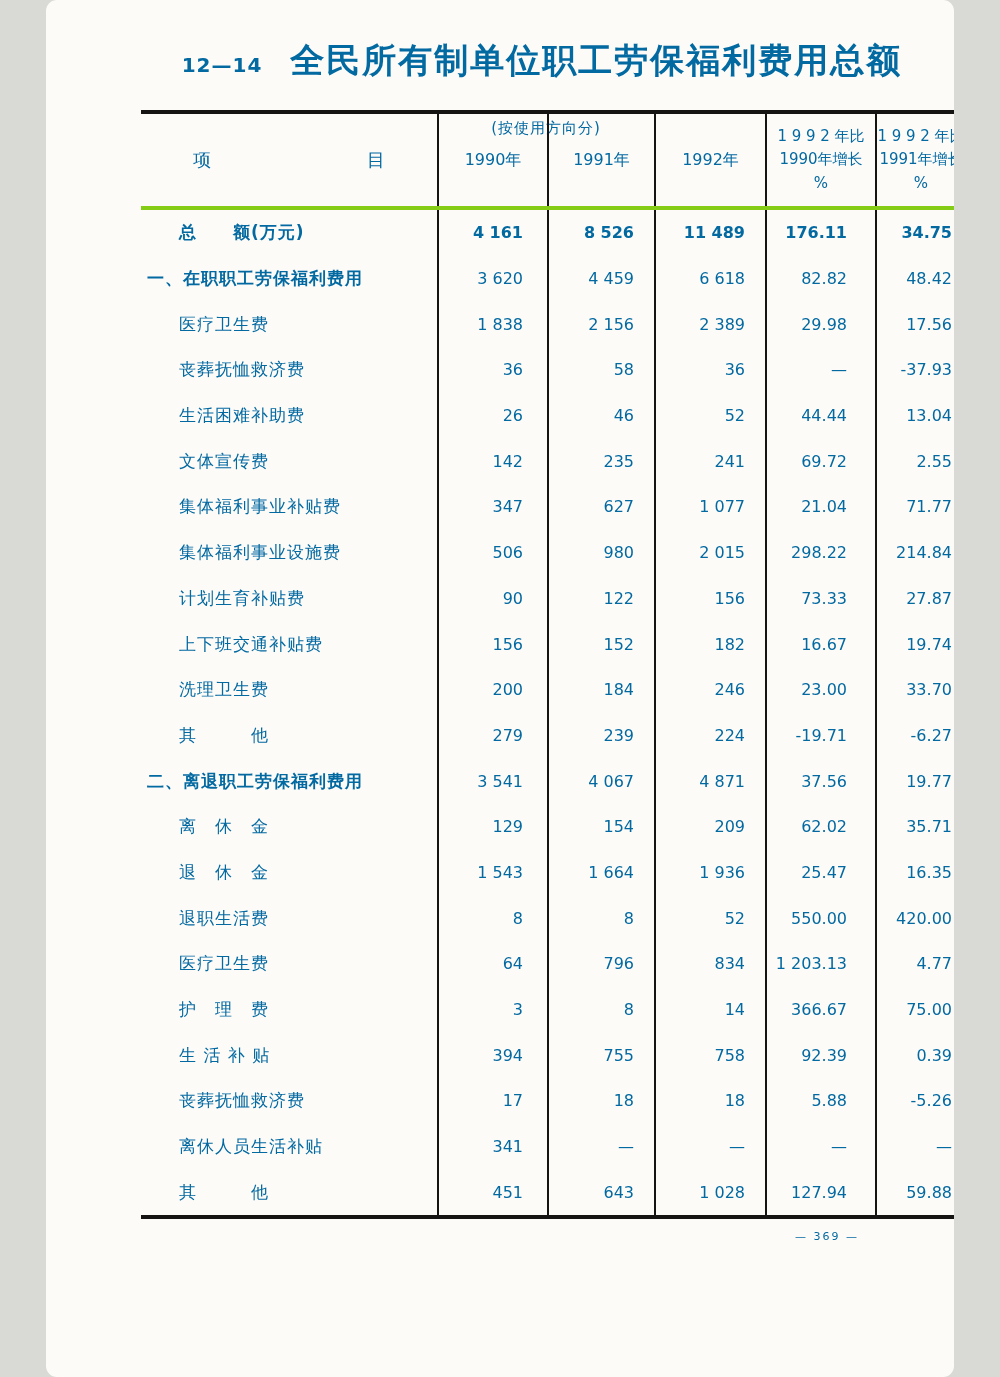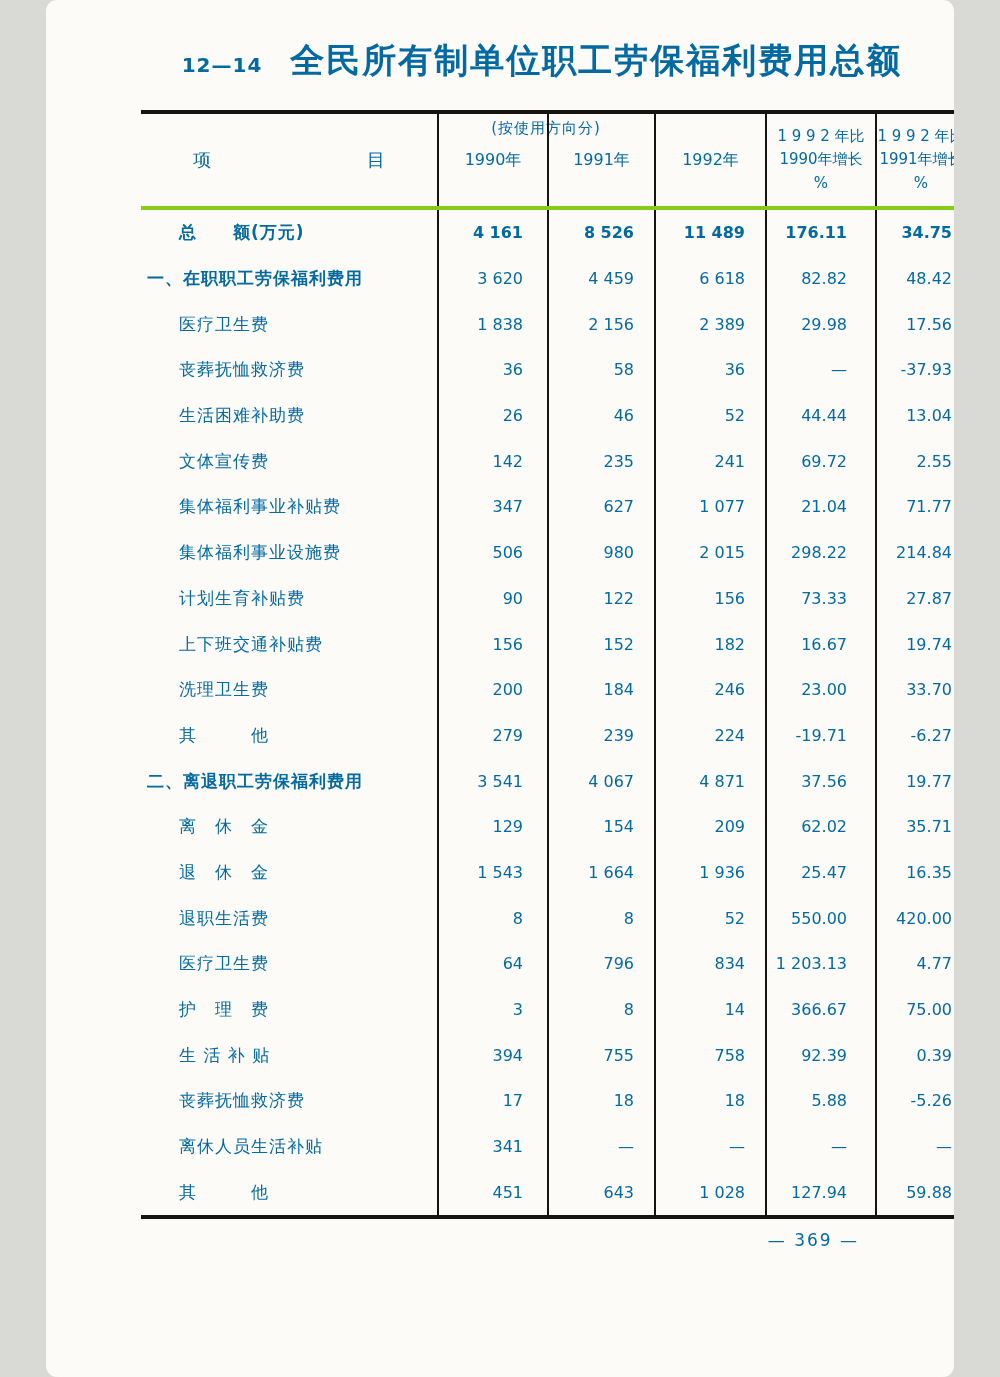--- a/index.html
+++ b/index.html
@@ -57,21 +57,21 @@
   td.val   { text-align:right; }
   td.v1 { padding-right:24px; }
   td.v2 { padding-right:20px; }
   td.v3 { padding-right:20px; }
   td.v4 { padding-right:28px; }
   td.v5 { padding-right:13px; }
   tr.bold td { font-weight:bold; }
   
   .pageno {
     position:absolute; top:1230px; right:95px;
-    font-size:17px; letter-spacing:2px;
+    font-size:11px; letter-spacing:2px;
   }
 </style>
 </head>
 <body>
 
 <div class="page">
 
   <div class="title-line">
     <span class="table-no">12—14</span>
     <h1 class="main-title">全民所有制单位职工劳保福利费用总额</h1>

